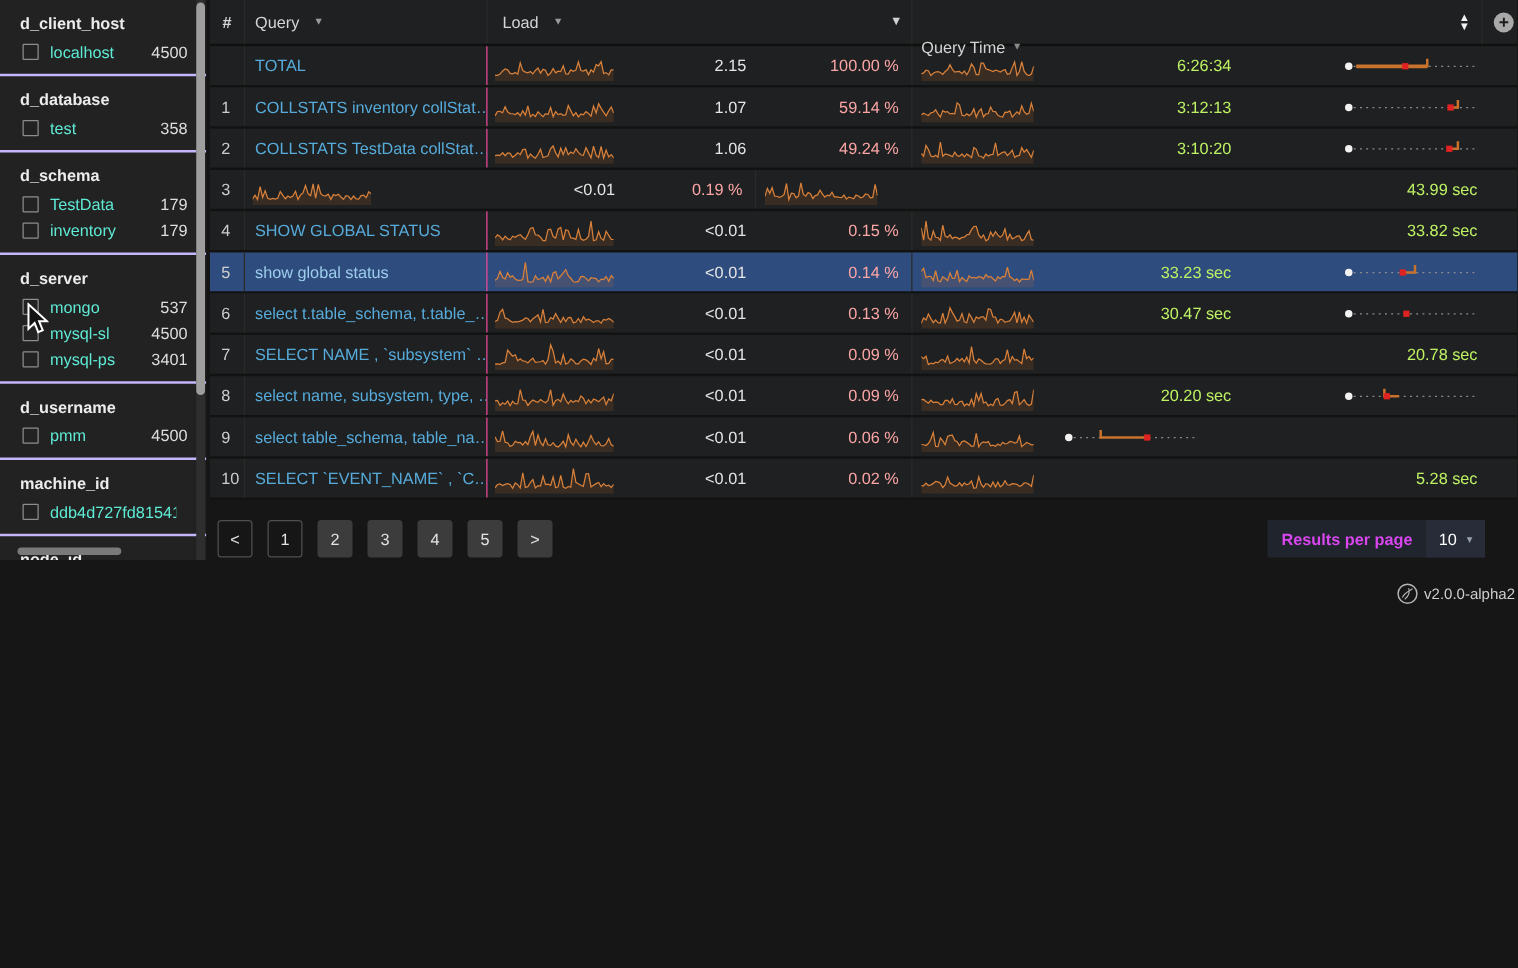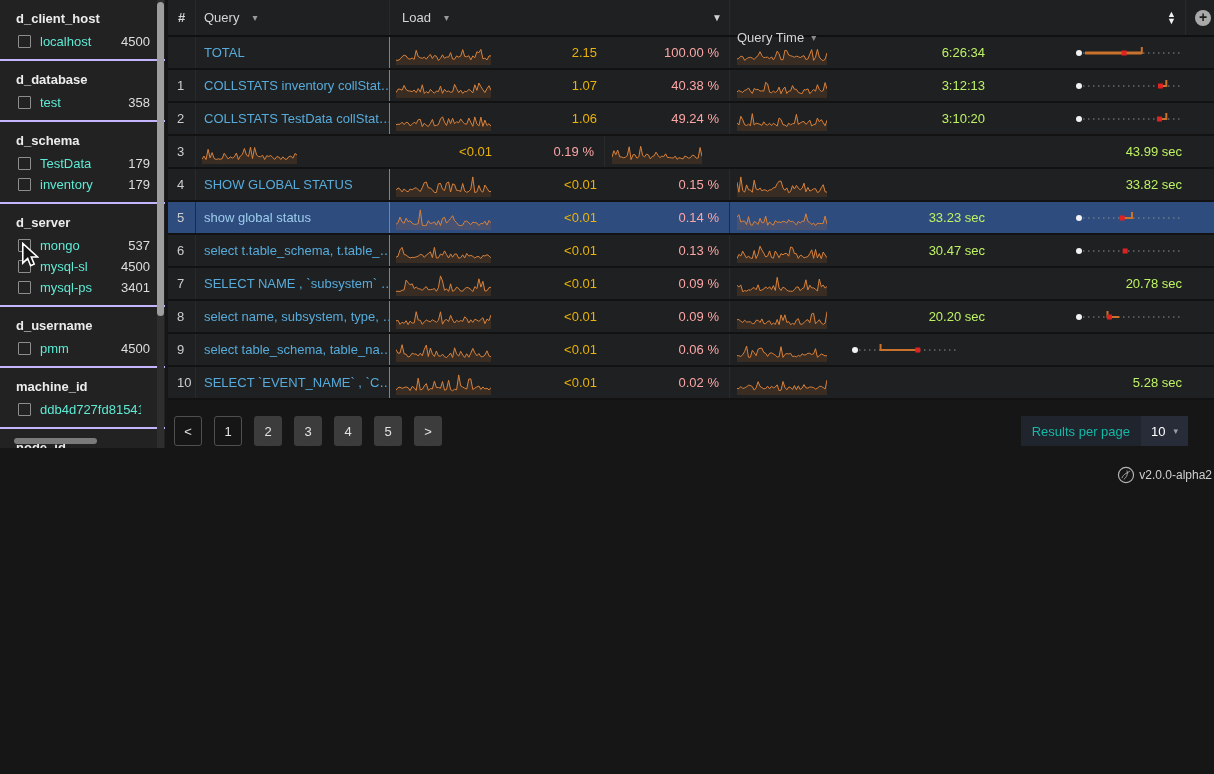--- a/index.html
+++ b/index.html
@@ -67,38 +67,38 @@
 
   .trow { height:33px; background:#1e2021; border-bottom:2px solid #121212; cursor:pointer; }
   .trow.selected { background:#2e4c7e; }
   .c { display:flex; align-items:center; font-size:13px; height:100%; overflow:hidden; }
   .c.num { padding-left:9px; color:#cdcdcd; border-right:1px solid #2a2a2a; }
   .c.query { padding-left:8px; border-right:1px solid #ec4899; }
   .qlink { color:#57abdb; text-decoration:none; white-space:nowrap; overflow:hidden; }
   .trow.selected .qlink { color:#9ccdeb; }
   .c.spark { padding-left:6px; }
   .c.qtspark { padding-left:7px; }
-  .c.rval  { justify-content:flex-end; padding-right:8px; color:#eab308; }
+  .c.rval  { justify-content:flex-end; padding-right:8px; color:#e5e5e5; }
   .c.rpct  { justify-content:flex-end; padding-right:10px; color:#fca5a5; border-right:1px solid #2a2a2a; }
   .c.qtval { justify-content:flex-end; padding-right:5px; color:#bef264; }
   .c.qtval.wide { grid-column:7 / 9; padding-right:32px; }
   .c.qtchart { justify-content:flex-end; padding-right:29px; }
   .trow.selected .c { border-right-color:#3a5websafe; }
 
   
   .footer-bar { display:flex; align-items:center; justify-content:space-between; margin-top:16px; height:30px; padding-left:6px; padding-right:26px; }
   .pagination { display:flex; gap:12px; }
   .pbtn {
     min-width:28px; height:30px; border-radius:3px; border:none;
     background:#3c3c3c; color:#e3e3e3; font-size:13px;
     font-family:"Liberation Sans","DejaVu Sans",sans-serif; cursor:pointer; padding:0 8px;
   }
   .pbtn.outline { background:transparent; border:1px solid #4f4f4f; }
   .rpp { display:flex; align-items:center; height:30px; background:#20242d; }
-  .rpp-label { font-size:13px; color:#14b8a6; padding:0 11px; }
+  .rpp-label { font-size:13px; color:#d946ef; padding:0 11px;font-weight:bold; }
   .rpp-select { display:flex; align-items:center; gap:8px; height:100%; background:#272c38; padding:0 10px; cursor:pointer; }
   .rpp-value { font-size:13px; color:#ffffff; }
   .rpp-caret { font-size:9px; color:#98a0ad; }
 
   .version-line { display:flex; align-items:center; justify-content:flex-end; gap:4px; margin-top:20px; padding-right:2px; }
   .version-text { font-size:12px; color:#cfcfcf; }
 
   .cursor { position:absolute; left:21px; top:242px; z-index:9; pointer-events:none; }
 </style>
 </head>
@@ -261,21 +261,21 @@
       <div class="c query">
           <a class="qlink" href="#">COLLSTATS inventory collStat…</a>
         </div>
       <div class="c spark">
           <svg class="sl" width="95" height="24">
             <path d="M0,24 L0.0,18.7 L2.0,15.2 L4.0,15.1 L6.1,16.2 L8.1,11.4 L10.1,15.5 L12.1,16.9 L14.1,17.0 L16.2,17.6 L18.2,16.1 L20.2,18.6 L22.2,14.6 L24.3,18.1 L26.3,10.8 L28.3,19.5 L30.3,17.5 L32.3,19.2 L34.4,15.4 L36.4,17.5 L38.4,19.3 L40.4,17.0 L42.4,17.6 L44.5,12.1 L46.5,19.4 L48.5,15.3 L50.5,17.7 L52.6,17.0 L54.6,18.3 L56.6,17.9 L58.6,10.4 L60.6,14.5 L62.7,18.6 L64.7,16.1 L66.7,19.5 L68.7,17.2 L70.7,17.8 L72.8,15.3 L74.8,16.7 L76.8,18.9 L78.8,10.8 L80.9,16.4 L82.9,9.0 L84.9,12.7 L86.9,15.7 L88.9,18.6 L91.0,14.6 L93.0,11.7 L95.0,16.4 L95,24 Z" fill="rgba(224,122,48,0.14)"></path>
             <polyline points="0.0,18.7 2.0,15.2 4.0,15.1 6.1,16.2 8.1,11.4 10.1,15.5 12.1,16.9 14.1,17.0 16.2,17.6 18.2,16.1 20.2,18.6 22.2,14.6 24.3,18.1 26.3,10.8 28.3,19.5 30.3,17.5 32.3,19.2 34.4,15.4 36.4,17.5 38.4,19.3 40.4,17.0 42.4,17.6 44.5,12.1 46.5,19.4 48.5,15.3 50.5,17.7 52.6,17.0 54.6,18.3 56.6,17.9 58.6,10.4 60.6,14.5 62.7,18.6 64.7,16.1 66.7,19.5 68.7,17.2 70.7,17.8 72.8,15.3 74.8,16.7 76.8,18.9 78.8,10.8 80.9,16.4 82.9,9.0 84.9,12.7 86.9,15.7 88.9,18.6 91.0,14.6 93.0,11.7 95.0,16.4" fill="none" stroke="#d9813a" stroke-width="1"></polyline>
           </svg>
         </div>
       <div class="c rval">1.07</div>
-      <div class="c rpct">40.38 %</div>
+      <div class="c rpct">59.14 %</div>
       <div class="c spark qtspark">
           <svg class="sq" width="90" height="24">
             <path d="M0,24 L0.0,17.9 L1.9,16.5 L3.8,17.6 L5.7,18.4 L7.7,16.3 L9.6,15.8 L11.5,13.9 L13.4,17.1 L15.3,19.5 L17.2,14.5 L19.1,15.7 L21.1,15.3 L23.0,17.1 L24.9,16.8 L26.8,17.1 L28.7,8.3 L30.6,9.9 L32.6,18.2 L34.5,18.7 L36.4,17.1 L38.3,18.5 L40.2,17.1 L42.1,13.1 L44.0,19.7 L46.0,15.2 L47.9,13.0 L49.8,19.5 L51.7,17.1 L53.6,16.9 L55.5,11.6 L57.4,15.2 L59.4,15.3 L61.3,18.3 L63.2,19.2 L65.1,19.6 L67.0,15.7 L68.9,15.9 L70.9,14.8 L72.8,19.7 L74.7,17.5 L76.6,15.5 L78.5,17.2 L80.4,10.7 L82.3,15.4 L84.3,17.4 L86.2,16.7 L88.1,8.6 L90.0,15.0 L90,24 Z" fill="rgba(224,122,48,0.14)"></path>
             <polyline points="0.0,17.9 1.9,16.5 3.8,17.6 5.7,18.4 7.7,16.3 9.6,15.8 11.5,13.9 13.4,17.1 15.3,19.5 17.2,14.5 19.1,15.7 21.1,15.3 23.0,17.1 24.9,16.8 26.8,17.1 28.7,8.3 30.6,9.9 32.6,18.2 34.5,18.7 36.4,17.1 38.3,18.5 40.2,17.1 42.1,13.1 44.0,19.7 46.0,15.2 47.9,13.0 49.8,19.5 51.7,17.1 53.6,16.9 55.5,11.6 57.4,15.2 59.4,15.3 61.3,18.3 63.2,19.2 65.1,19.6 67.0,15.7 68.9,15.9 70.9,14.8 72.8,19.7 74.7,17.5 76.6,15.5 78.5,17.2 80.4,10.7 82.3,15.4 84.3,17.4 86.2,16.7 88.1,8.6 90.0,15.0" fill="none" stroke="#d9813a" stroke-width="1"></polyline>
           </svg>
         </div>
       <div class="c qtval">3:12:13</div>
       <div class="c qtchart">
           <svg class="range" width="110" height="20">
             <line x1="8" y1="10" x2="108" y2="10" stroke="#8f8f8f" stroke-width="1" stroke-dasharray="1.5,3.5"></line>

